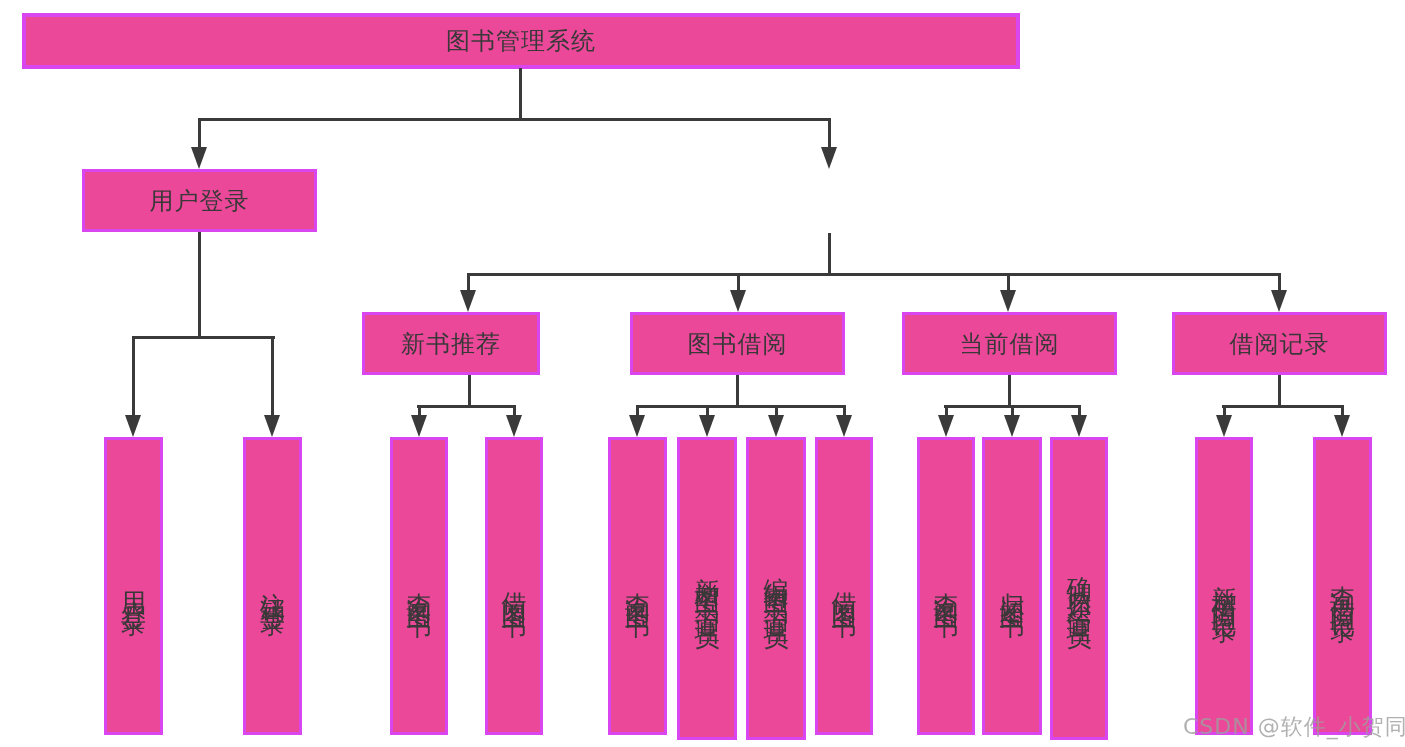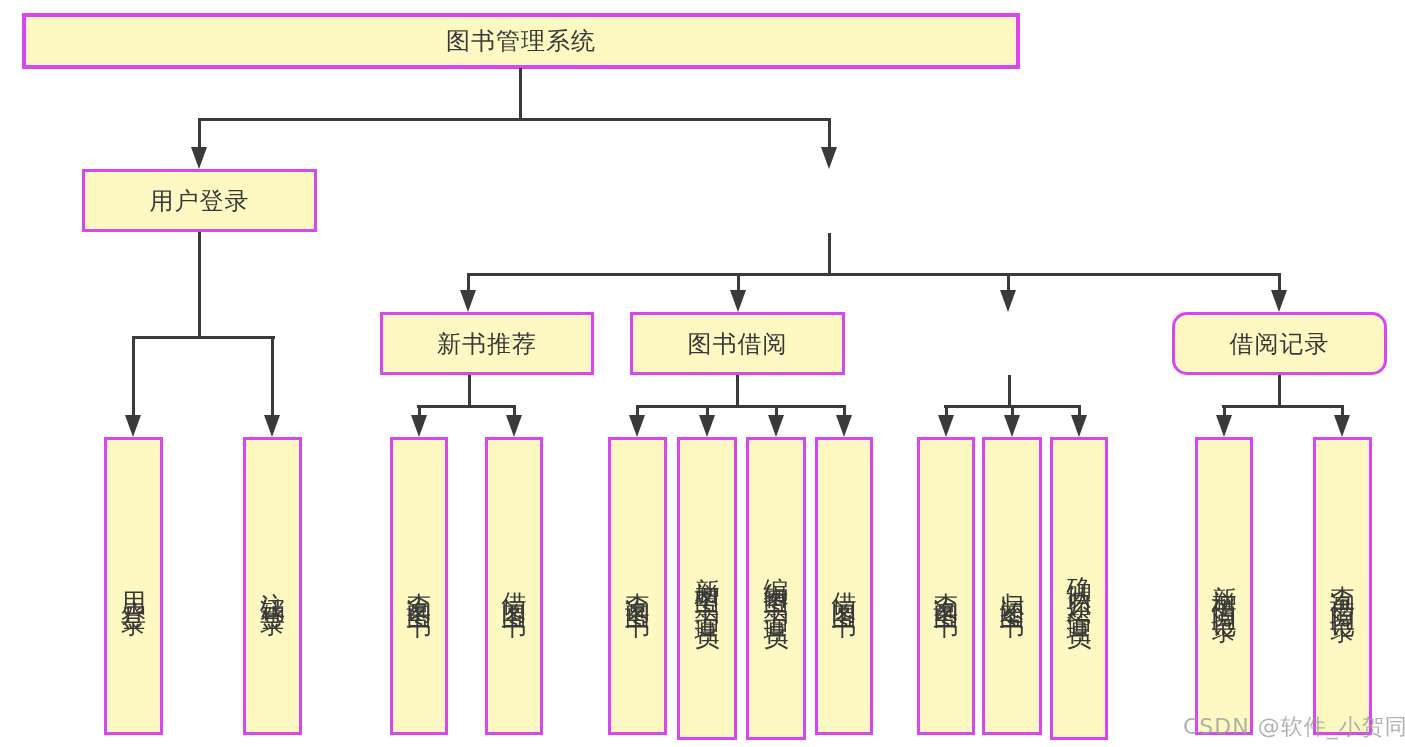--- a/index.html
+++ b/index.html
@@ -6,21 +6,21 @@
   .canvas {
     position: relative;
     width: 1405px;
     height: 747px;
     background: #ffffff;
     font-family: "DejaVu Sans", "Liberation Sans", sans-serif;
     overflow: hidden;
   }
   .box {
     position: absolute;
-    background: #fef9c3;
+    background: #ec4899;
     border: 3px solid #d946ef;
     box-sizing: border-box;
     display: flex;
     align-items: center;
     justify-content: center;
     color: #383838;
   }
   .hlabel { font-size: 24px; letter-spacing: 1px; white-space: nowrap; }
   .root  { border-width: 4px; }
   .vtext {
@@ -84,27 +84,30 @@
   <div class="hline" style="left:467px; top:273px; width:814px;"></div>
   <div class="vline" style="left:467px; top:273px; height:20px;"></div>
   <div class="arrow" style="left:460px; top:290px;"></div>
   <div class="vline" style="left:737px; top:273px; height:20px;"></div>
   <div class="arrow" style="left:730px; top:290px;"></div>
   <div class="vline" style="left:1007px; top:273px; height:20px;"></div>
   <div class="arrow" style="left:1000px; top:290px;"></div>
   <div class="vline" style="left:1278px; top:273px; height:20px;"></div>
   <div class="arrow" style="left:1271px; top:290px;"></div>
 
-  <div class="box" style="left:380px; top:312px; width:214px; height:63px;text-align:right;">
+  <div class="box" style="left:362px; top:312px; width:178px; height:63px;text-align:right;">
     <span class="hlabel">新书推荐</span>
   </div>
   <div class="box" style="left:630px; top:312px; width:215px; height:63px;text-align:center;">
     <span class="hlabel">图书借阅</span>
   </div>
-  <div class="box" style="left:1172px; top:312px; width:215px; height:63px;border-radius:15px;">
+  <div class="box" style="left:902px; top:312px; width:215px; height:63px;">
+    <span class="hlabel">当前借阅</span>
+  </div>
+  <div class="box" style="left:1172px; top:312px; width:215px; height:63px;">
     <span class="hlabel">借阅记录</span>
   </div>
 
   <div class="vline" style="left:468px; top:375px; height:33px;"></div>
   <div class="hline" style="left:417px; top:405px; width:99px;"></div>
   <div class="vline" style="left:418px; top:405px; height:13px;"></div>
   <div class="arrow" style="left:411px; top:415px;"></div>
   <div class="vline" style="left:513px; top:405px; height:13px;"></div>
   <div class="arrow" style="left:506px; top:415px;"></div>
 

